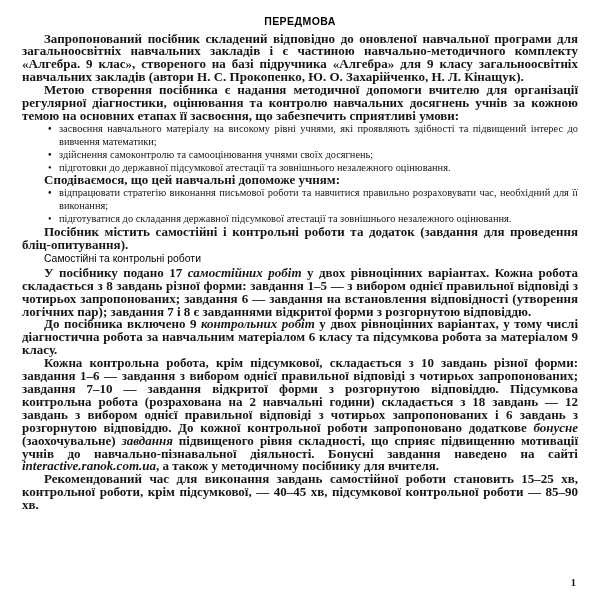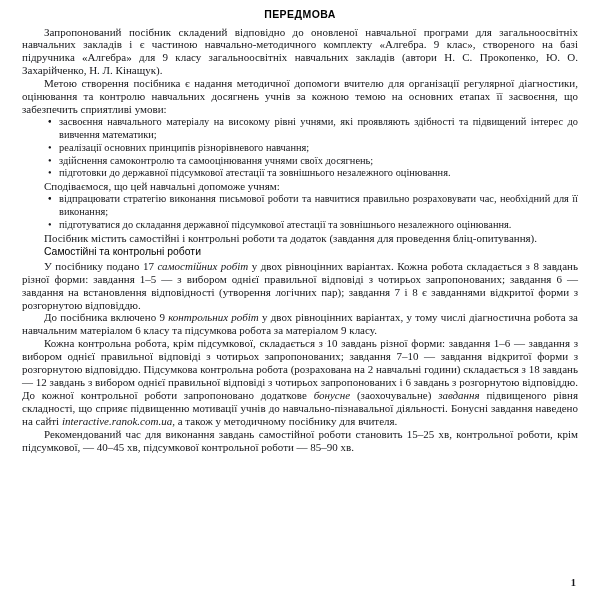--- a/index.html
+++ b/index.html
@@ -12,40 +12,41 @@
     height: 600px;
     overflow: hidden;
     font-family: "Liberation Serif", "DejaVu Serif", serif;
     color: #15161a;
   }
   .page {
     position: relative;
     box-sizing: border-box;
     width: 600px;
     height: 600px;
-    padding: 8px 22px 0 22px;
+    padding: 15px 22px 0 22px;
     background: #fff;
   }
   .page-title {
     text-align: center;
     font-family: "Liberation Sans", "DejaVu Sans", sans-serif;
     font-weight: bold;
     font-size: 10.5px;
     letter-spacing: 0.45px;
     margin: 0 0 5.5px 0;
     color: #000;
   }
   p.para {
     margin: 0;
-    font-size: 11px;
+    font-size: 13px;
     line-height: 12.9px;
     text-align: justify;
     text-indent: 22px;
     hyphens: manual;
     color: #15161a;
+    font-weight: bold;
   }
   ul.bullets {
     margin: 0;
     padding: 0;
     list-style: none;
   }
   ul.bullets li {
     position: relative;
     font-size: 10.4px;
     line-height: 12.9px;
@@ -87,21 +88,21 @@
 
   <h1 class="page-title">ПЕРЕДМОВА</h1>
 
   <p class="para">Запропонований посібник складений відповідно до оновленої навчальної програми для загальноосвітніх навчальних закладів і є частиною навчально-методичного комплекту «Алгебра. 9 клас», створеного на базі підручника «Алгебра» для 9 класу загальноосвітніх навчальних закладів (автори Н. С. Прокопенко, Ю. О. Захарійченко, Н. Л. Кінащук).</p>
 
   <p class="para">Метою створення посібника є надання методичної допомоги вчителю для організації регулярної діагностики, оцінювання та контролю навчальних досягнень учнів за кожною темою на основних етапах її засвоєння, що забезпечить сприятливі умови:</p>
 
   <ul class="bullets">
     <li><span class="bullet-dot">•</span></li>
     <li><span class="bullet-dot">•</span><span>засвоєння навчального матеріалу на високому рівні учнями, які проявляють здібності та підвищений інтерес до вивчення математики;</span></li>
-    <li><span class="bullet-dot">•</span><span>реалізації основних принципів різнорівневого навчання;</span></li>
+    <li><span class="bullet-dot">•</span></li>
     <li><span class="bullet-dot">•</span><span>здійснення самоконтролю та самооцінювання учнями своїх досягнень;</span></li>
     <li><span class="bullet-dot">•</span><span>підготовки до державної підсумкової атестації та зовнішнього незалежного оцінювання.</span></li>
   </ul>
 
   <p class="para">Сподіваємося, що цей навчальні допоможе учням:</p>
 
   <ul class="bullets">
     <li><span class="bullet-dot">•</span></li>
     <li><span class="bullet-dot">•</span><span>відпрацювати стратегію виконання письмової роботи та навчитися правильно розраховувати час, необхідний для її виконання;</span></li>
     <li><span class="bullet-dot">•</span><span>підготуватися до складання державної підсумкової атестації та зовнішнього незалежного оцінювання.</span></li>

